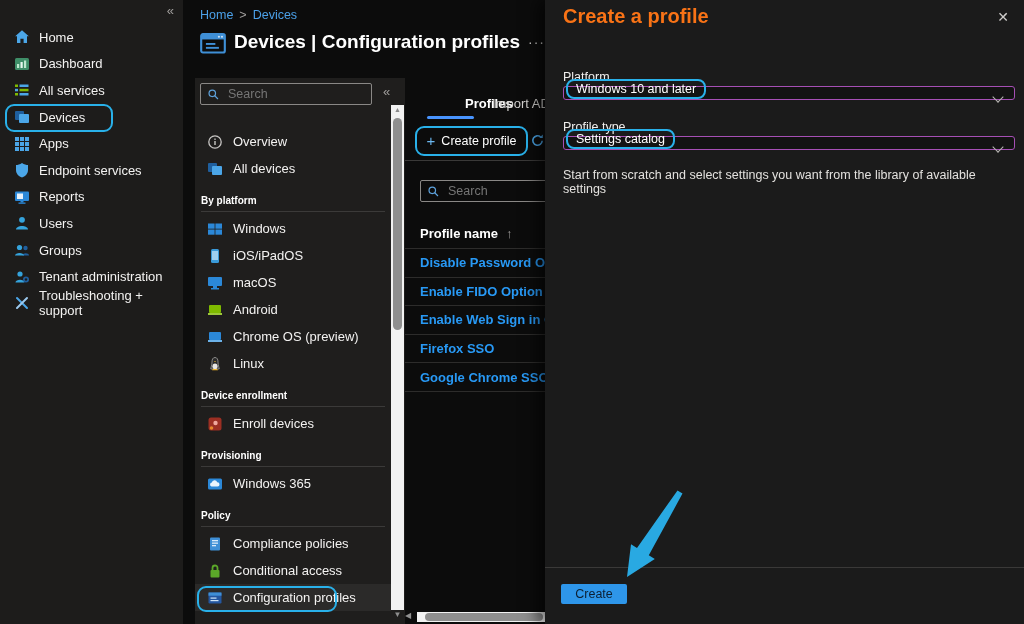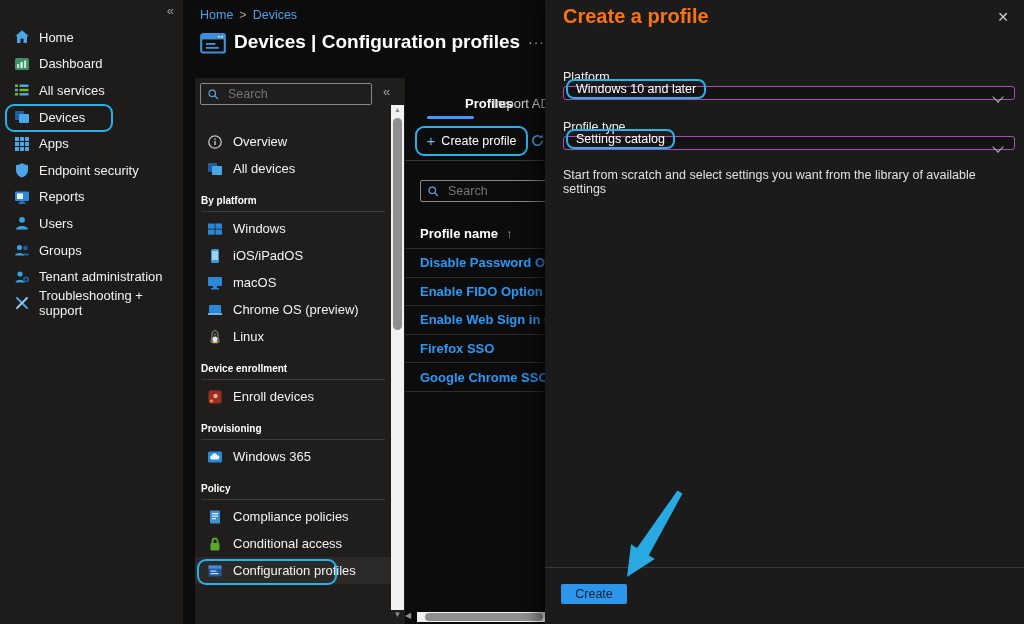--- a/index.html
+++ b/index.html
@@ -161,21 +161,21 @@
             </svg>
           </span>
         <span class="lbl">Apps</span>
       </li>
       <li>
         <span class="ic">
             <svg viewBox="0 0 16 16">
               <path d="M8 1 C10 2.5 12.5 3 14 3 V8 C14 12 11 14.5 8 15.5 C5 14.5 2 12 2 8 V3 C3.5 3 6 2.5 8 1 Z" fill="#4ba6e8"></path>
             </svg>
           </span>
-        <span class="lbl">Endpoint security</span>
+        <span class="lbl">Endpoint services</span>
       </li>
       <li>
         <span class="ic">
             <svg viewBox="0 0 16 16">
               <rect x="1" y="2.5" width="14" height="9.5" rx="1" fill="#2b88d8"></rect>
               <rect x="3" y="4.5" width="6" height="5.5" fill="#e8f2fb"></rect>
               <rect x="6.5" y="12" width="3" height="1.5" fill="#2b88d8"></rect>
               <rect x="4.5" y="13.5" width="7" height="1.3" fill="#2b88d8"></rect>
             </svg>
           </span>
@@ -298,20 +298,29 @@
     </div>
     <div class="nav-item">
       <span class="ic">
           <svg viewBox="0 0 16 16">
             <rect x="1" y="2" width="14" height="9" rx="1" fill="#2b88d8"></rect>
             <rect x="6" y="11" width="4" height="2" fill="#2b88d8"></rect>
             <rect x="4" y="13" width="8" height="1.5" fill="#2b88d8"></rect>
           </svg>
         </span>
       <span>macOS</span>
+    </div>
+    <div class="nav-item">
+      <span class="ic">
+          <svg viewBox="0 0 16 16">
+            <rect x="2" y="3" width="12" height="8" rx="1" fill="#7fba00"></rect>
+            <rect x="1" y="11" width="14" height="2" fill="#9dc83a"></rect>
+          </svg>
+        </span>
+      <span>Android</span>
     </div>
     <div class="nav-item">
       <span class="ic">
           <svg viewBox="0 0 16 16">
             <rect x="2" y="3" width="12" height="8" rx="1" fill="#2b88d8"></rect>
             <rect x="1" y="11" width="14" height="2" fill="#6cb2e8"></rect>
           </svg>
         </span>
       <span>Chrome OS (preview)</span>
     </div>

